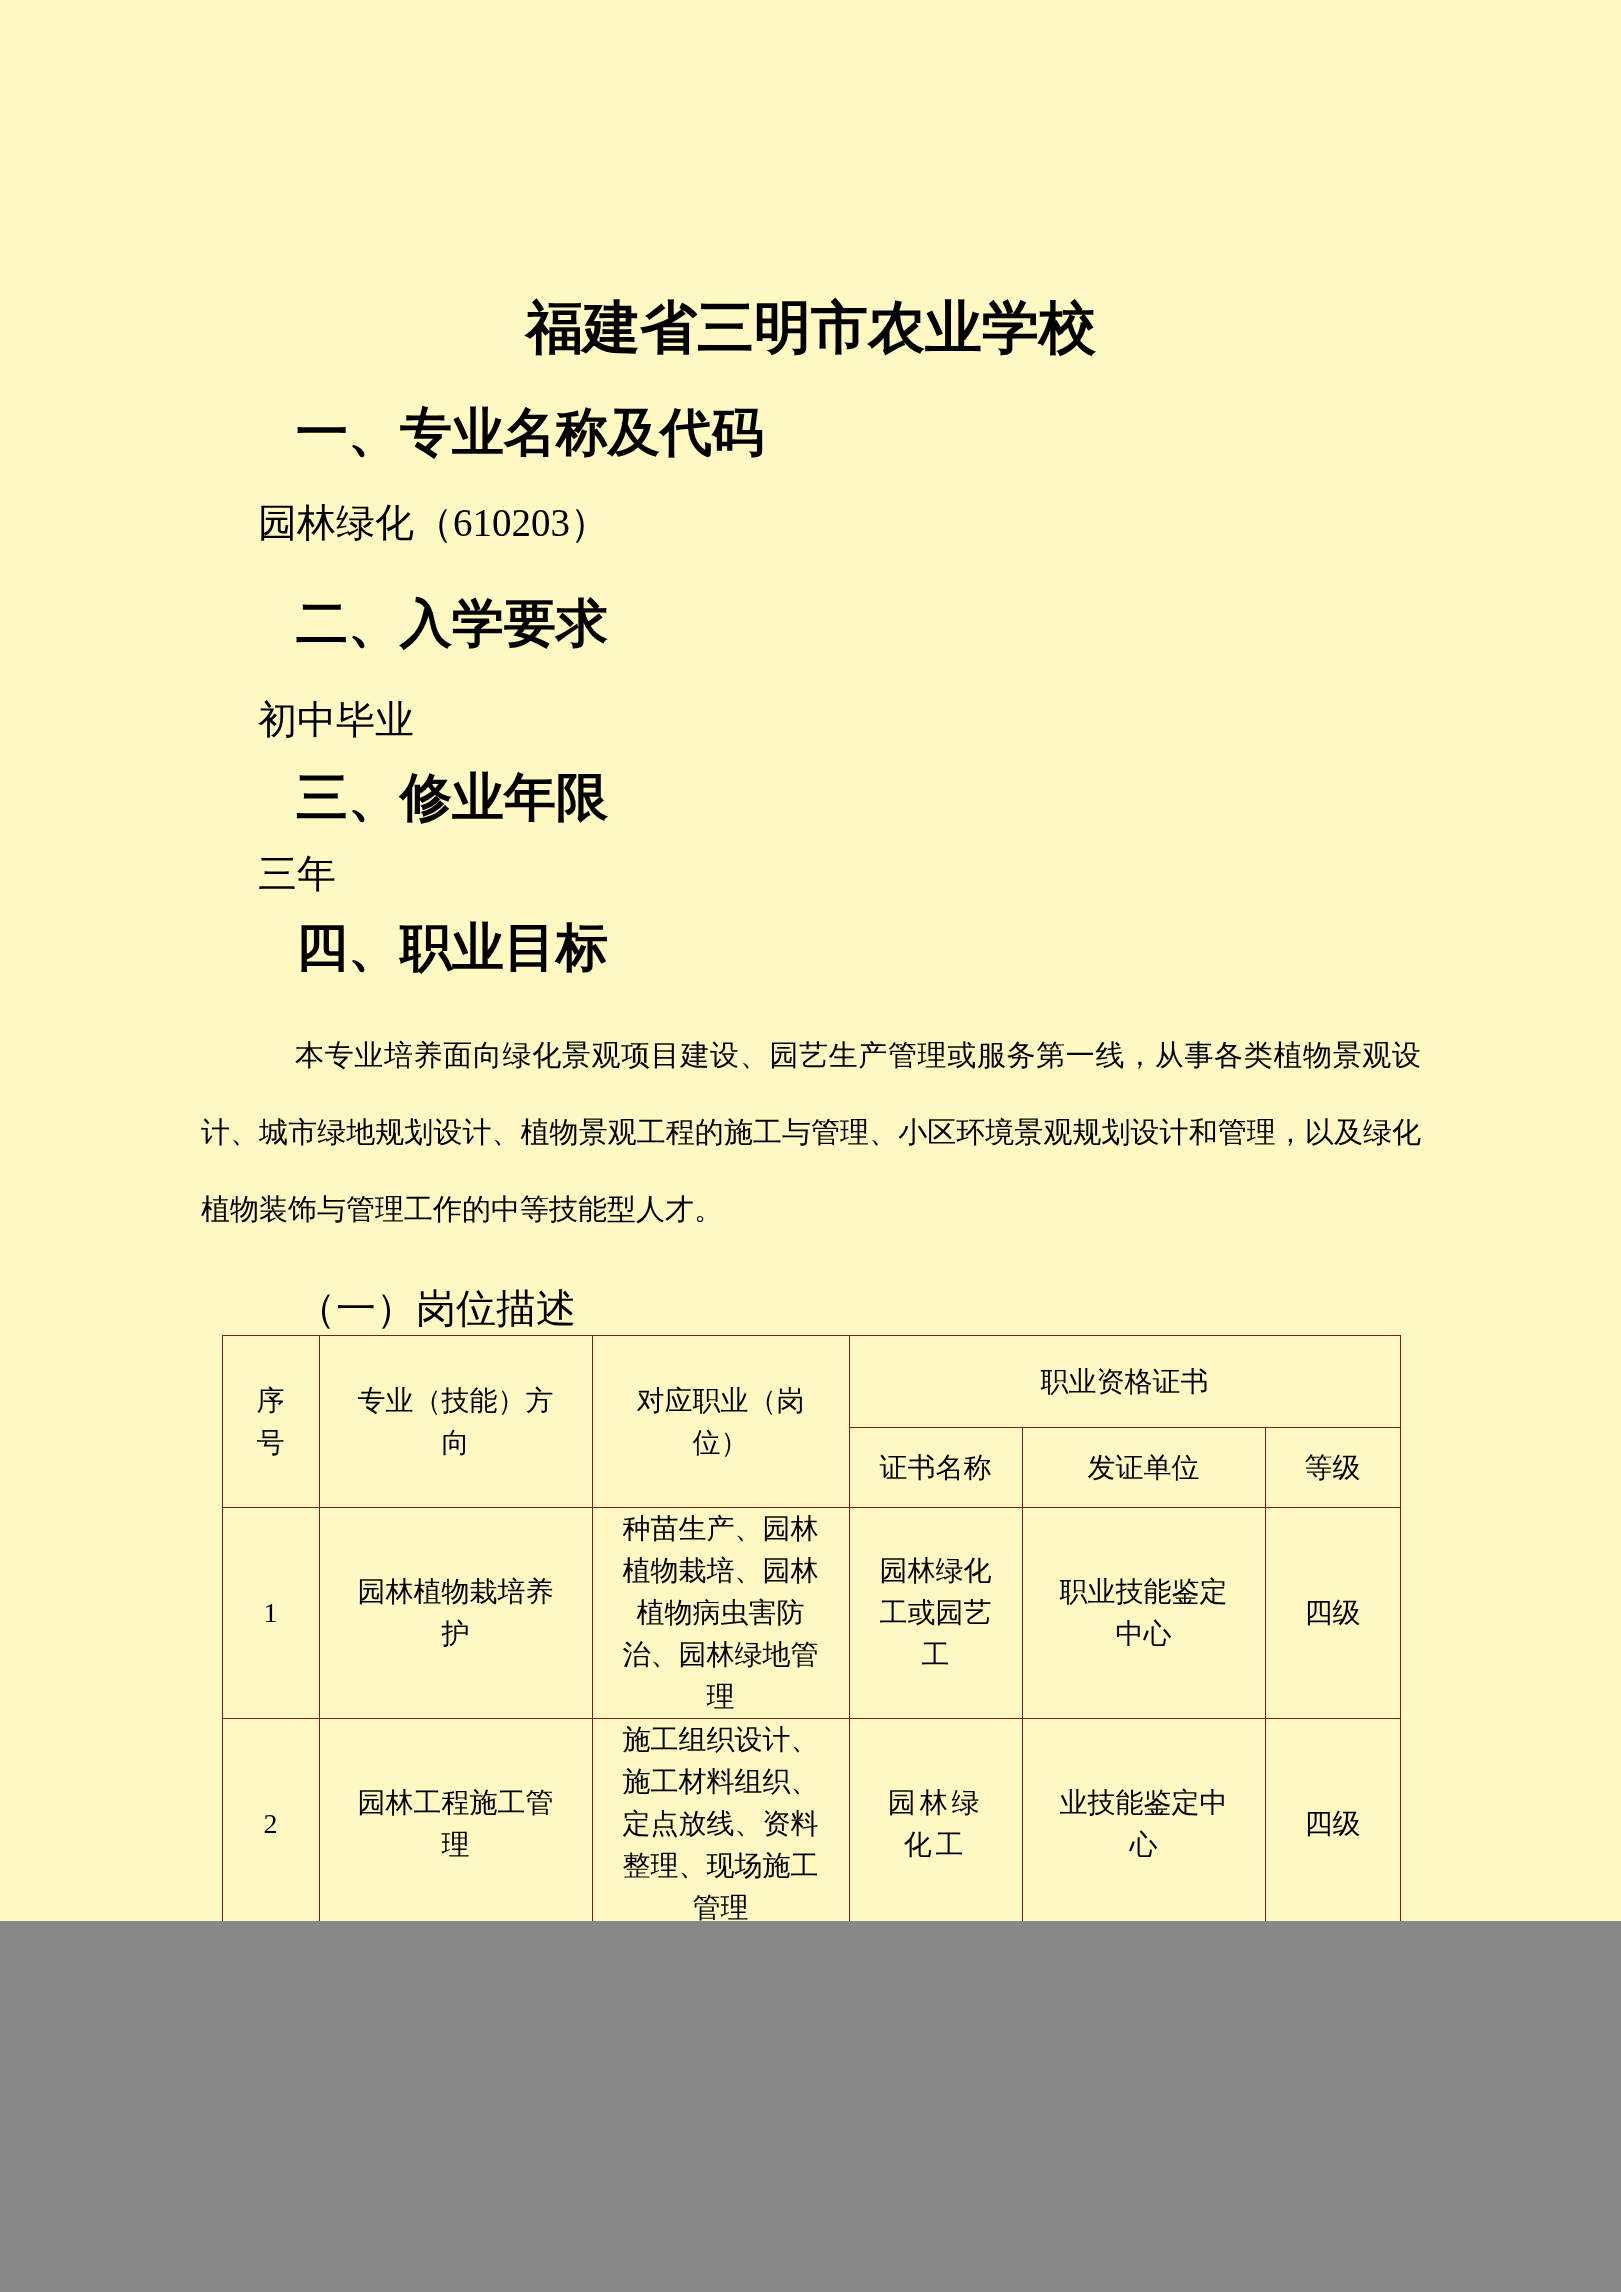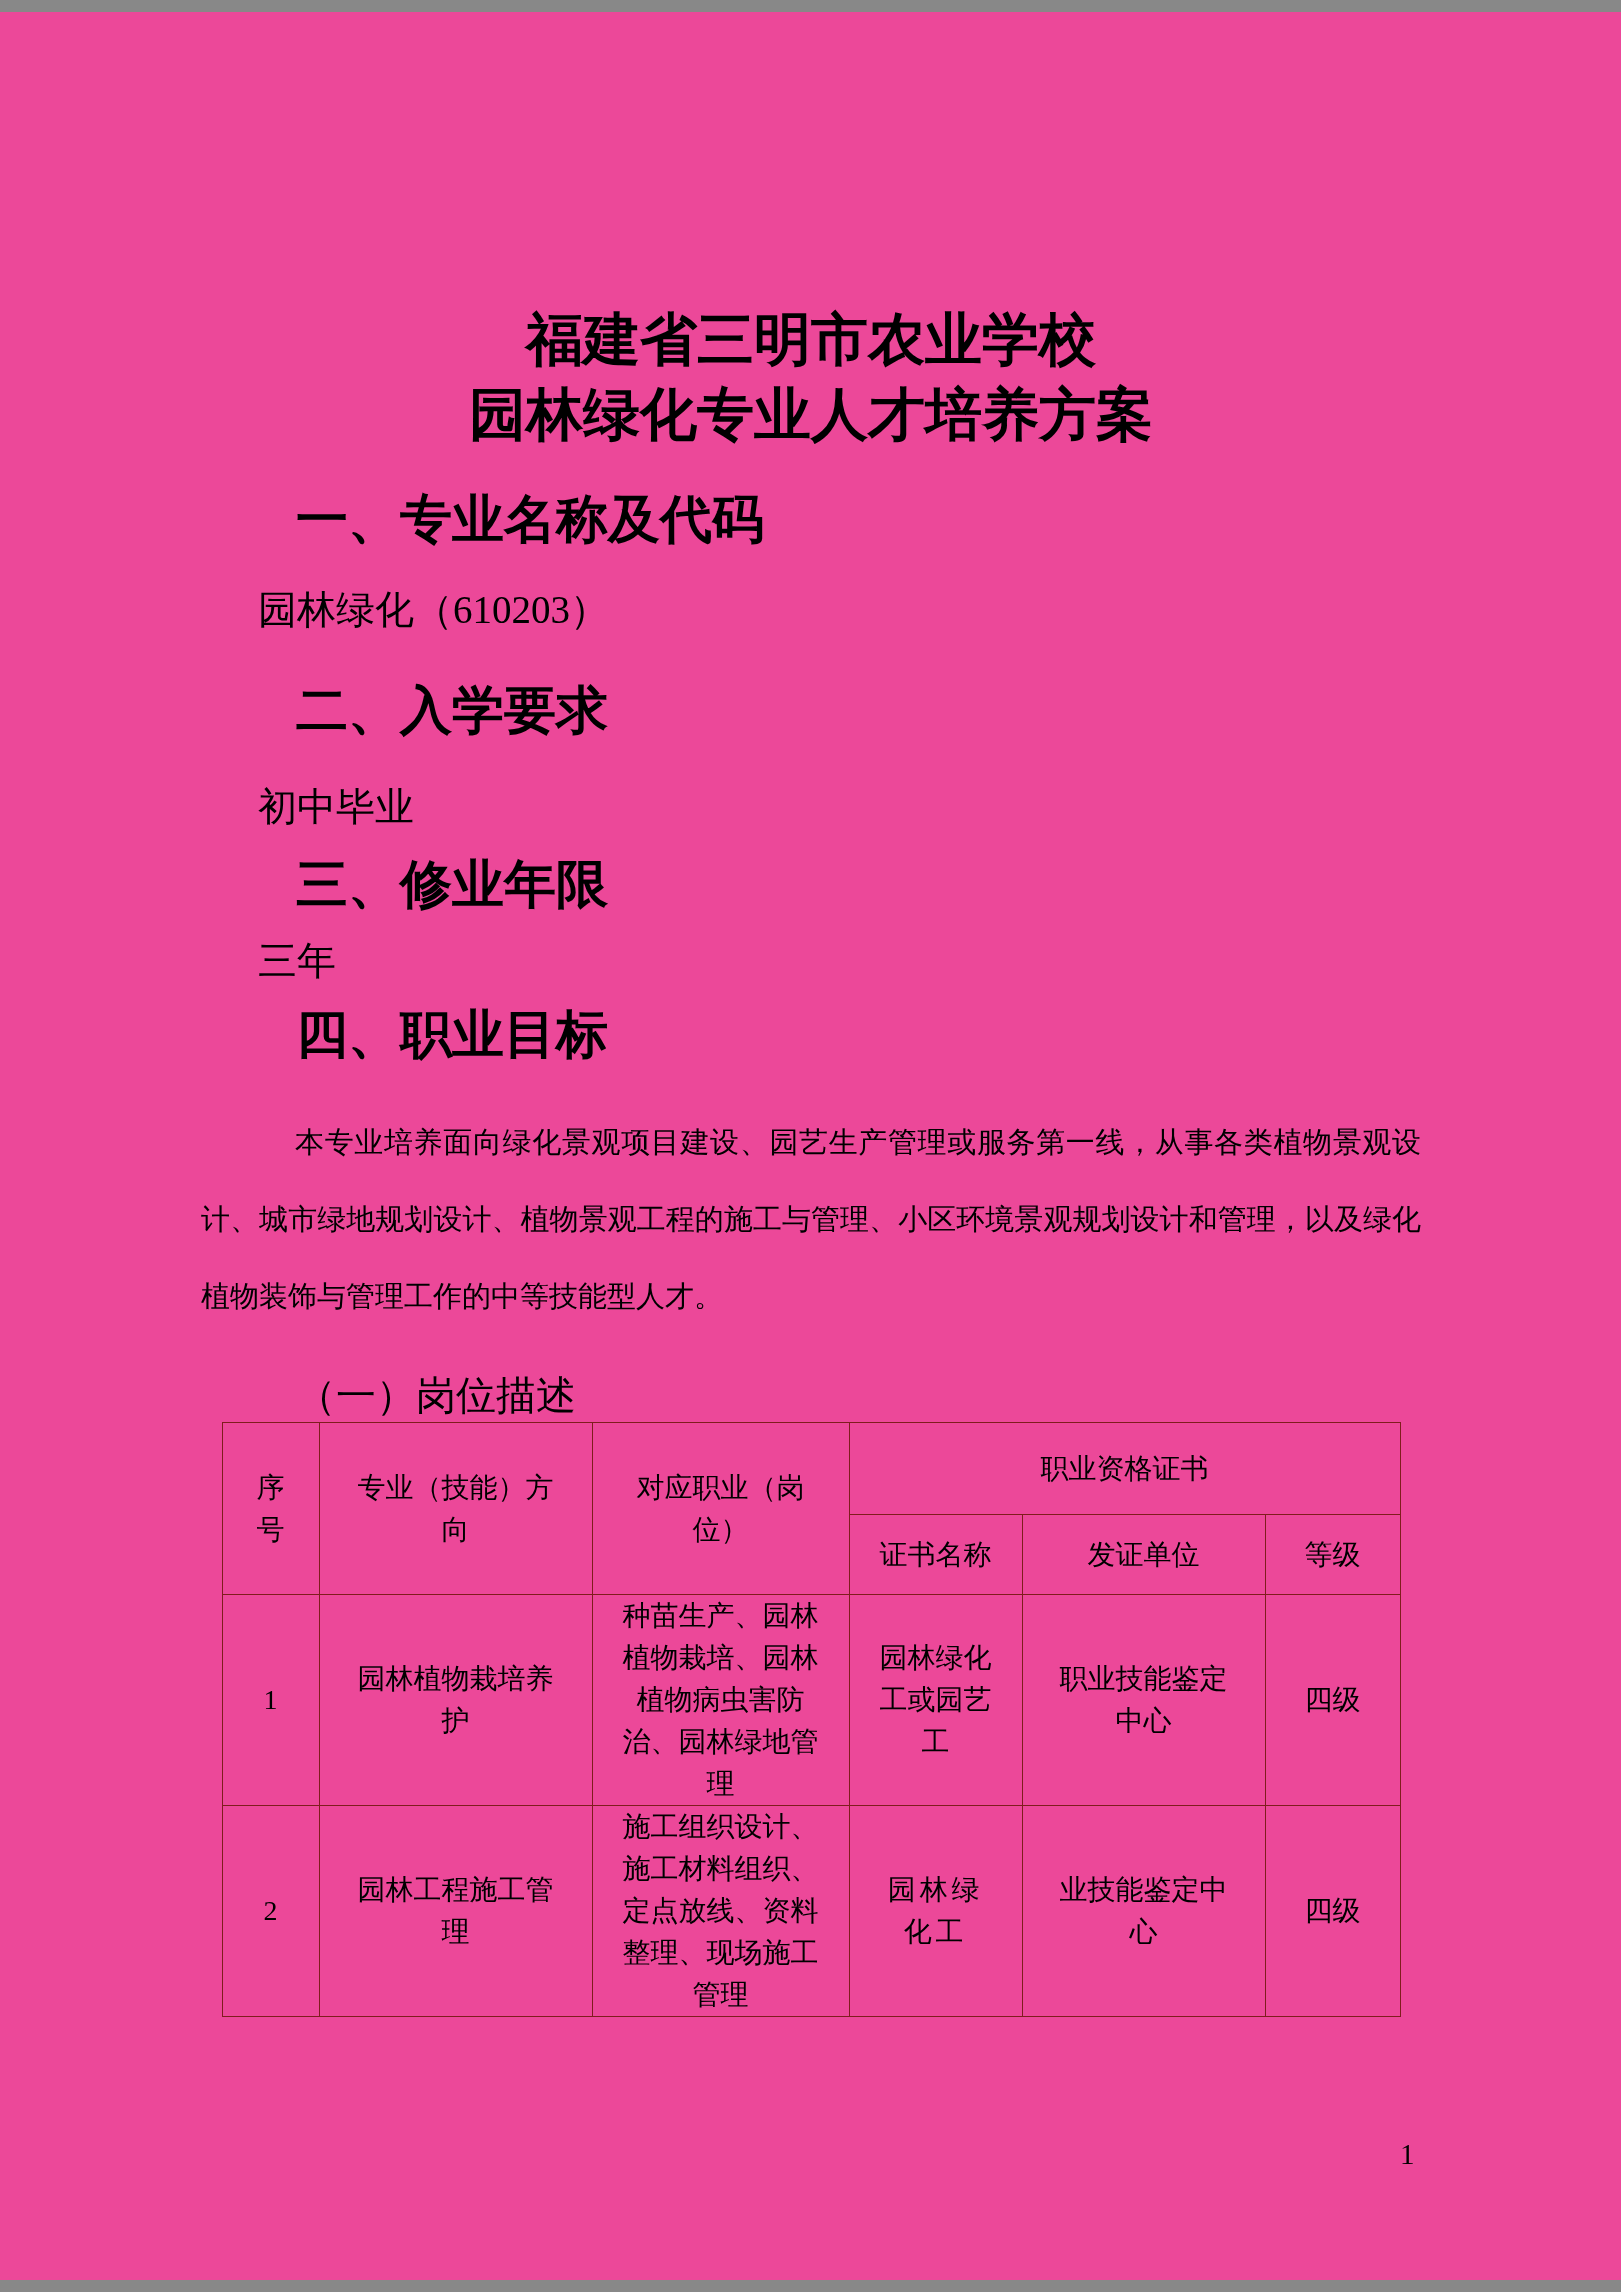--- a/index.html
+++ b/index.html
@@ -1,25 +1,25 @@
 <!DOCTYPE html>
 <html><head>
 <meta charset="utf-8">
 <style>
   * { margin: 0; padding: 0; box-sizing: border-box; }
   html, body { background: #888; }
   .page {
     position: relative;
     width: 1621px;
-    height: 2268px;
-    background: #ec4899;
+    height: 1921px;
+    background: #fef9c3;
     color: #000000;
     font-family: "Liberation Serif", "DejaVu Serif", serif;
     overflow: hidden;
-    margin: 12px auto;
+    margin: 0 auto;
   }
   .content {
     position: absolute;
     left: 201px;
     top: 0;
     width: 1220px;
   }
   .doc-title {
     margin-top: 290px;
     text-align: center;
@@ -91,21 +91,20 @@
   }
 </style>
 </head>
 <body>
 
 <div class="page">
   <div class="content">
 
     <div class="doc-title">
       <div>福建省三明市农业学校</div>
-      <div>园林绿化专业人才培养方案</div>
     </div>
 
     <div class="sec-heading sec1-h">一、专业名称及代码</div>
     <div class="sec-body sec1-b">园林绿化（610203）</div>
 
     <div class="sec-heading sec2-h">二、入学要求</div>
     <div class="sec-body sec2-b">初中毕业</div>
 
     <div class="sec-heading sec3-h">三、修业年限</div>
     <div class="sec-body sec3-b">三年</div>

